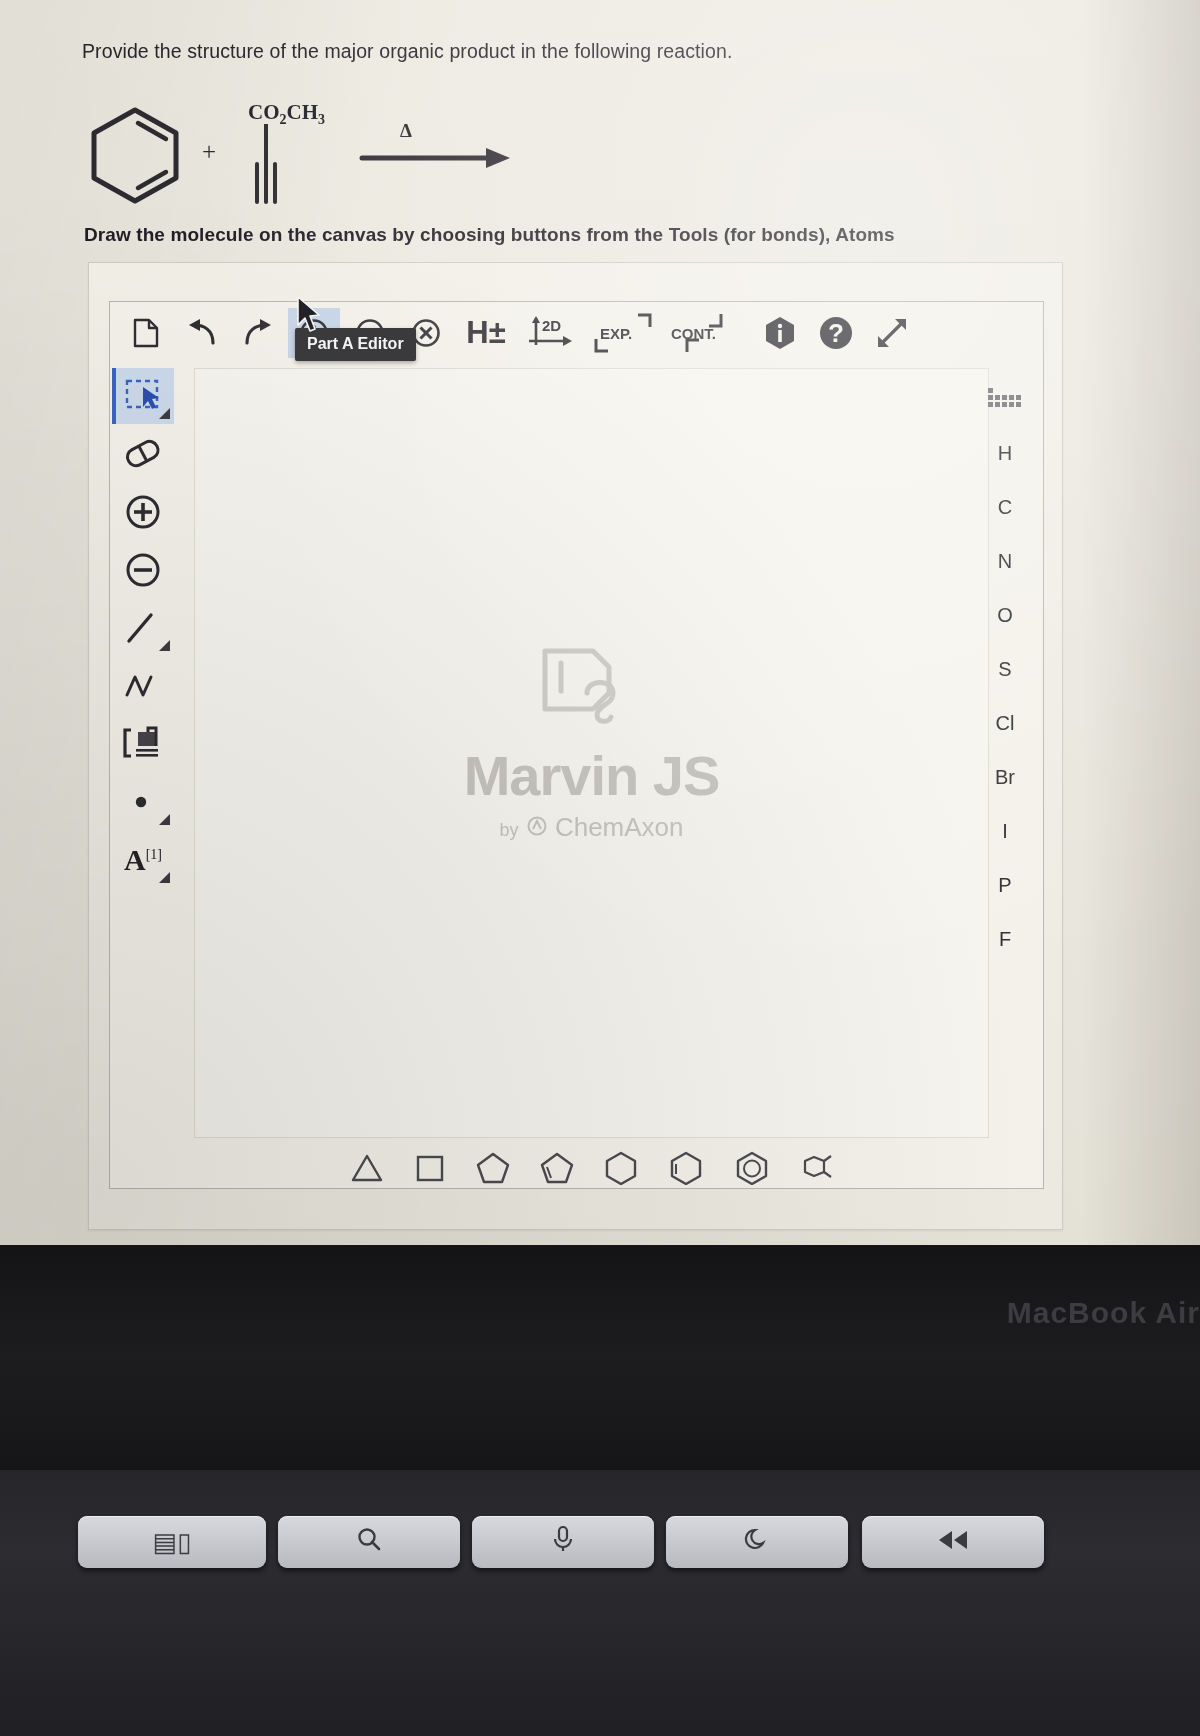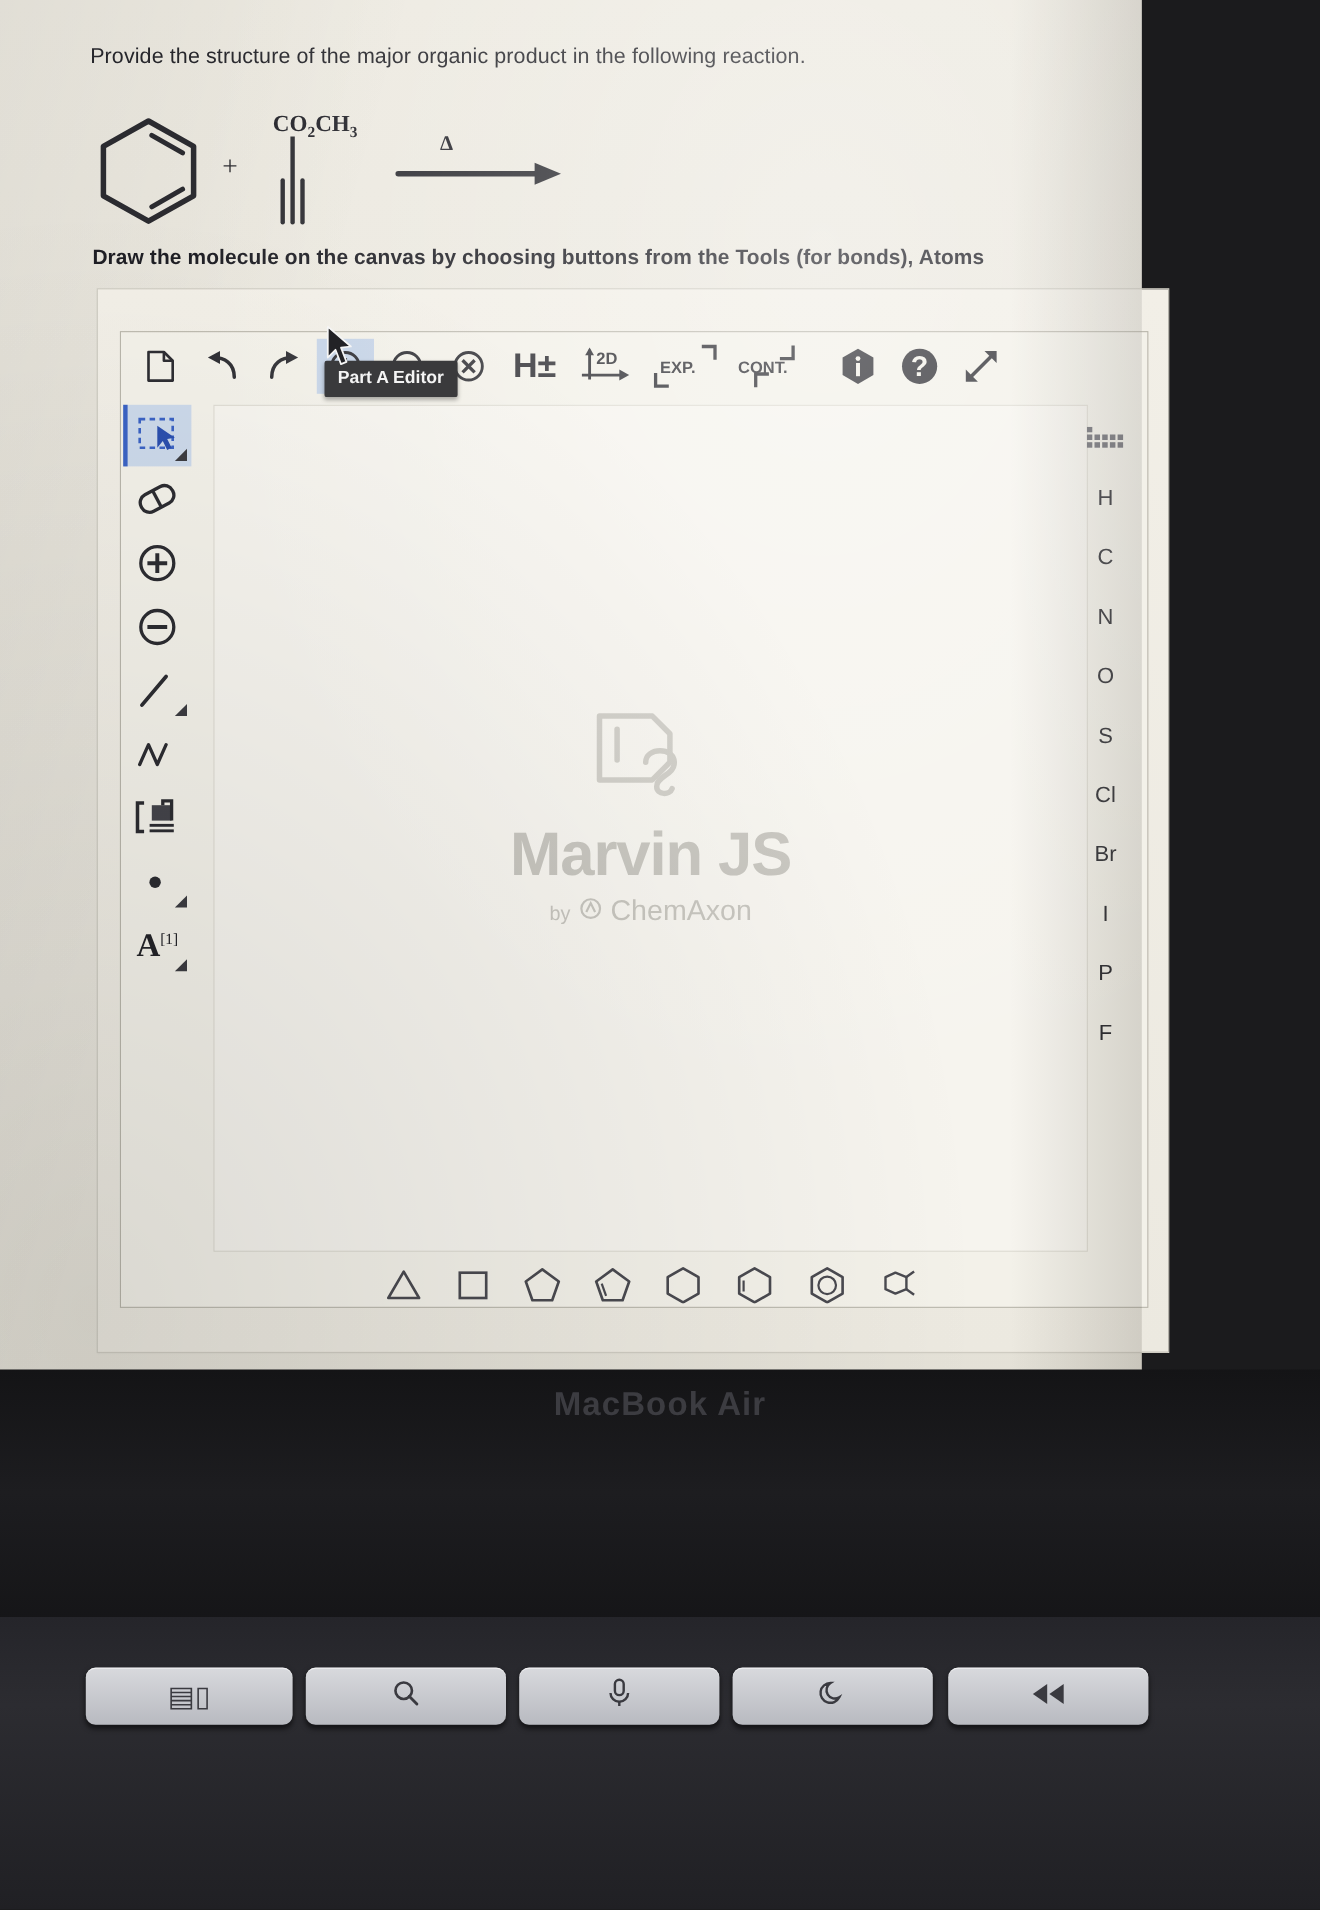--- a/index.html
+++ b/index.html
@@ -6,21 +6,21 @@
   html, body { margin:0; padding:0; }
   body {
     width:1200px; height:1736px; position:relative;
     background:#1b1b1d;
     font-family:"Liberation Sans", sans-serif;
     overflow:hidden;
   }
 
   
   #screen-photo {
-    position:absolute; left:0; top:0; width:1038px; height:1255px;
+    position:absolute; left:0; top:0; width:1200px; height:1255px;
     background:
       linear-gradient(105deg, rgba(0,0,0,0.05) 0%, rgba(0,0,0,0) 28%),
       linear-gradient(180deg, #edeae1 0%, #eae7de 40%, #e8e5dc 72%, #e4e1d7 100%);
   }
   #screen-photo:after{
     content:""; position:absolute; inset:0; pointer-events:none;
     background:
       radial-gradient(ellipse at 72% 18%, rgba(255,255,255,.35), rgba(255,255,255,0) 55%),
       radial-gradient(ellipse at 8% 95%, rgba(0,0,0,.10), rgba(0,0,0,0) 60%);
   }
@@ -138,21 +138,21 @@
     display:flex; align-items:center; justify-content:center; gap:30px;
     color:#4a4a50;
   }
 
   
   #laptop-body{
     position:absolute; left:0; top:1245px; width:1200px; height:250px;
     background:linear-gradient(180deg,#141416 0%, #1d1d20 45%, #141416 100%);
   }
   #macbook-label{
-    position:absolute; left:0; right:0; top:1260px; text-align:center;
+    position:absolute; left:0; right:0; top:1296px; text-align:right;
     color:#3c3c41; font-size:30px; letter-spacing:1px; font-weight:bold;
   }
   #deck{
     position:absolute; left:0; top:1470px; width:1200px; height:266px;
     background:linear-gradient(180deg,#25252a 0%, #2c2c31 30%, #202024 100%);
   }
   .key{
     position:absolute; top:1516px; height:52px; border-radius:9px;
     background:linear-gradient(180deg,#d8d9dd,#b8bac0);
     box-shadow:0 3px 5px rgba(0,0,0,.55), inset 0 1px 0 rgba(255,255,255,.6);

